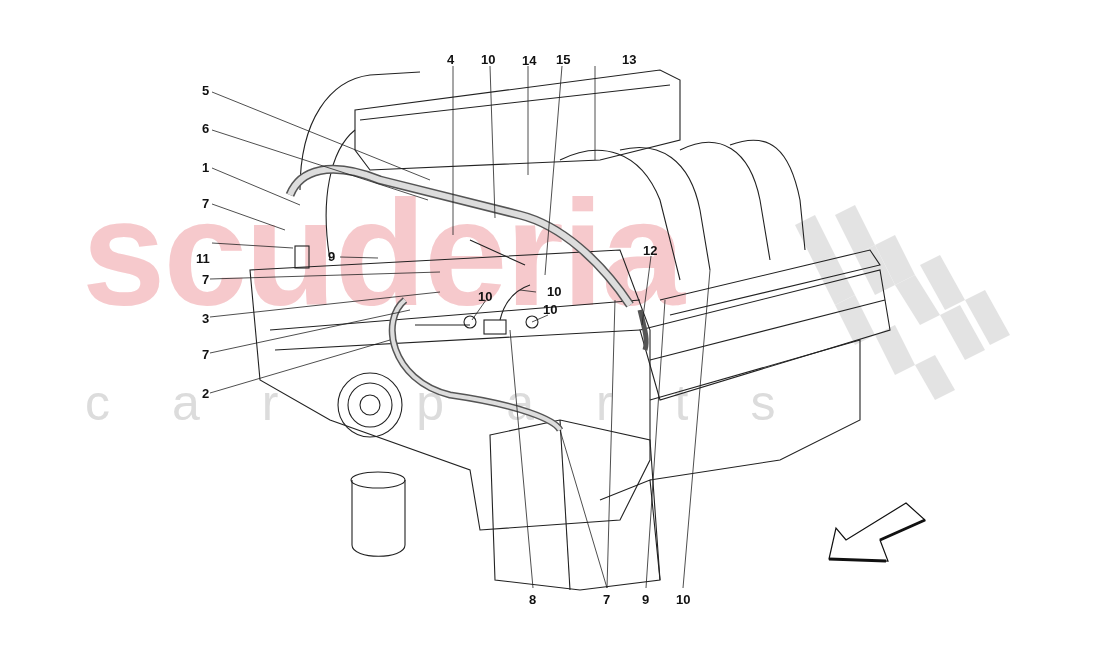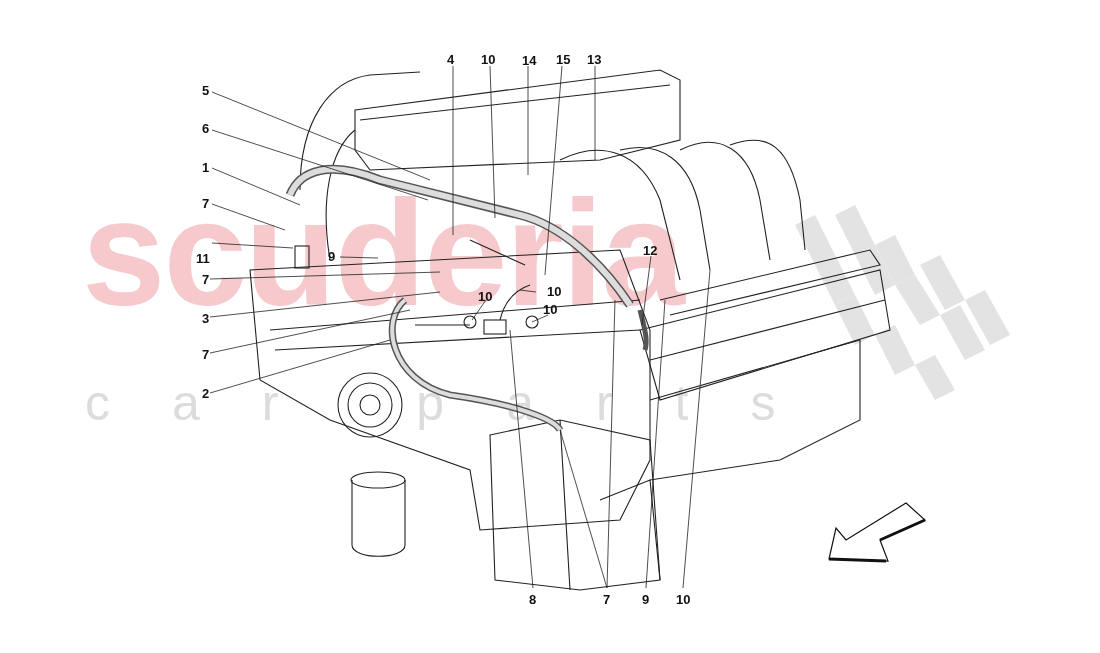--- a/index.html
+++ b/index.html
@@ -113,21 +113,21 @@
     <polygon points="906,503 925,520 880,540 888,561 829,559 836,528 846,540" fill="#fff" stroke="#111" stroke-width="1.2"></polygon>
     <line x1="829" y1="559" x2="886" y2="561" stroke="#111" stroke-width="3"></line>
     <line x1="880" y1="540" x2="925" y2="520" stroke="#111" stroke-width="3"></line>
   </g>
 </svg>
 
 <div class="lbl" style="left:447px;top:53px">4</div>
 <div class="lbl" style="left:481px;top:53px">10</div>
 <div class="lbl" style="left:522px;top:54px">14</div>
 <div class="lbl" style="left:556px;top:53px">15</div>
-<div class="lbl" style="left:587px;top:53px">13</div>
+<div class="lbl" style="left:622px;top:53px">13</div>
 <div class="lbl" style="left:202px;top:84px">5</div>
 <div class="lbl" style="left:202px;top:122px">6</div>
 <div class="lbl" style="left:202px;top:161px">1</div>
 <div class="lbl" style="left:202px;top:197px">7</div>
 <div class="lbl" style="left:196px;top:252px">11</div>
 <div class="lbl" style="left:328px;top:250px">9</div>
 <div class="lbl" style="left:643px;top:244px">12</div>
 <div class="lbl" style="left:202px;top:273px">7</div>
 <div class="lbl" style="left:547px;top:285px">10</div>
 <div class="lbl" style="left:478px;top:290px">10</div>

